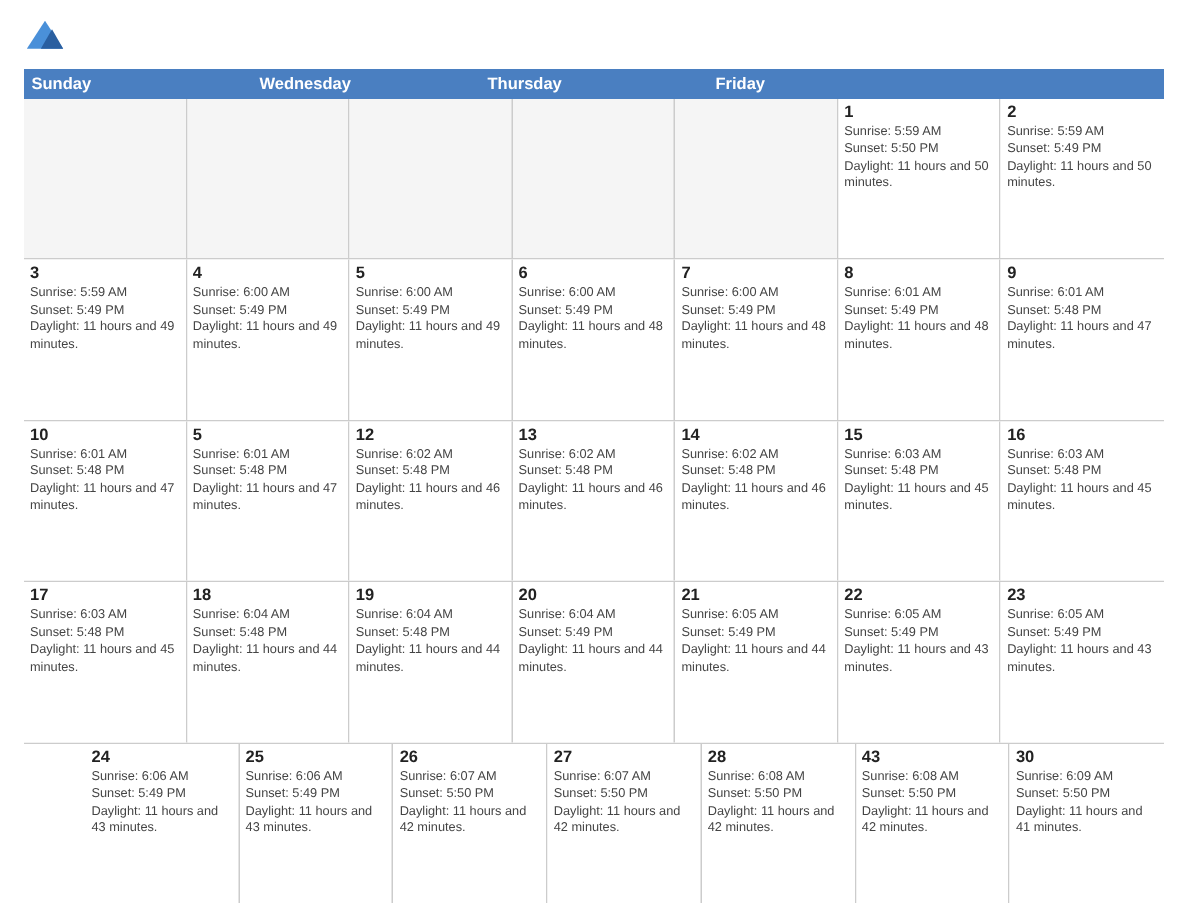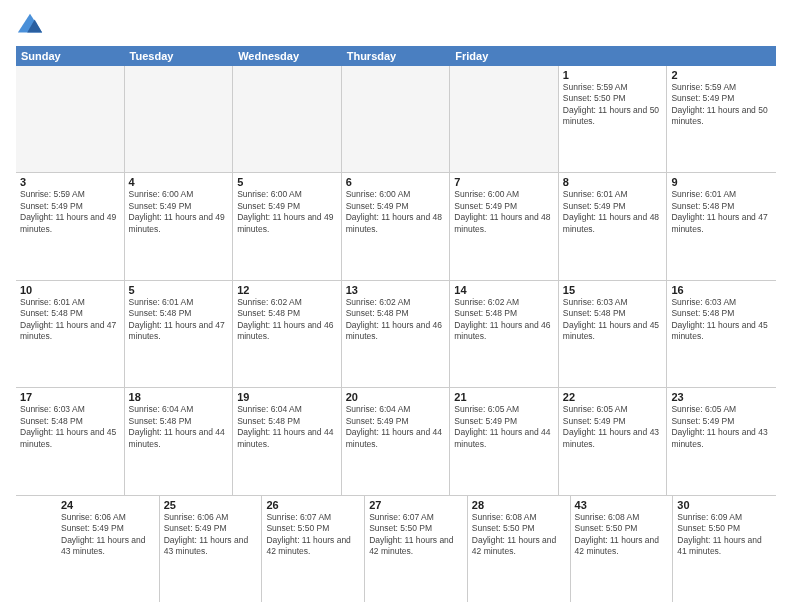--- a/index.html
+++ b/index.html
@@ -59,21 +59,21 @@
       font-size: 13px;
       color: #555;
     }
     .calendar {
       flex: 1;
       display: flex;
       flex-direction: column;
     }
     .cal-header {
       display: grid;
-      grid-template-columns: repeat(7, 1fr);
+      grid-template-columns: repeat(5, 1fr);
       background: #4a7fc1;
     }
     .cal-header-cell {
       color: #fff;
       font-size: 11px;
       font-weight: bold;
       padding: 4px 5px;
       text-align: left;
     }
     .cal-body {
@@ -134,21 +134,20 @@
     </div>
     <div class="title-section">
       <div class="main-title"></div>
       <div class="subtitle"></div>
     </div>
   </div>
 
   <div class="calendar">
     <div class="cal-header">
     <div class="cal-header-cell">Sunday</div>
-        <div class="cal-header-cell">Tuesday</div>
         <div class="cal-header-cell">Wednesday</div>
         <div class="cal-header-cell">Thursday</div>
         <div class="cal-header-cell">Friday</div>
       </div>
     <div class="cal-body">
     <div class="cal-row">
           <div class="cal-cell empty"></div>
           <div class="cal-cell empty"></div>
           <div class="cal-cell empty"></div>
           <div class="cal-cell empty"></div>

